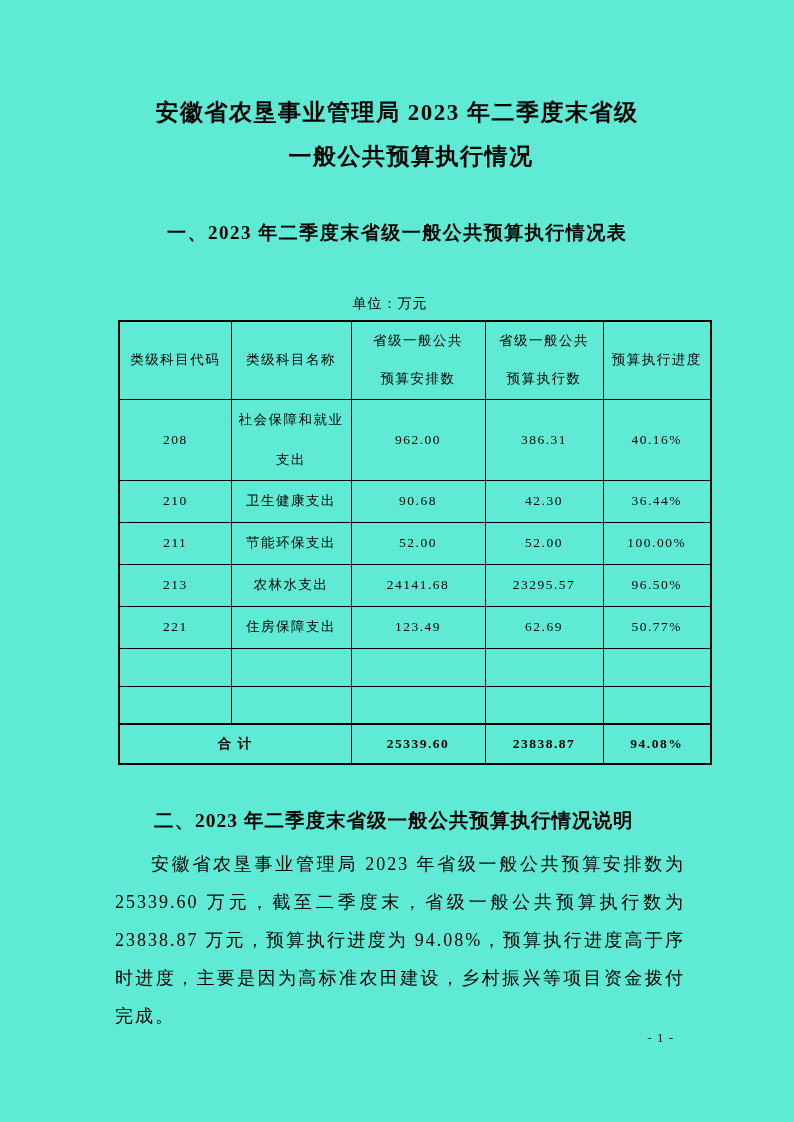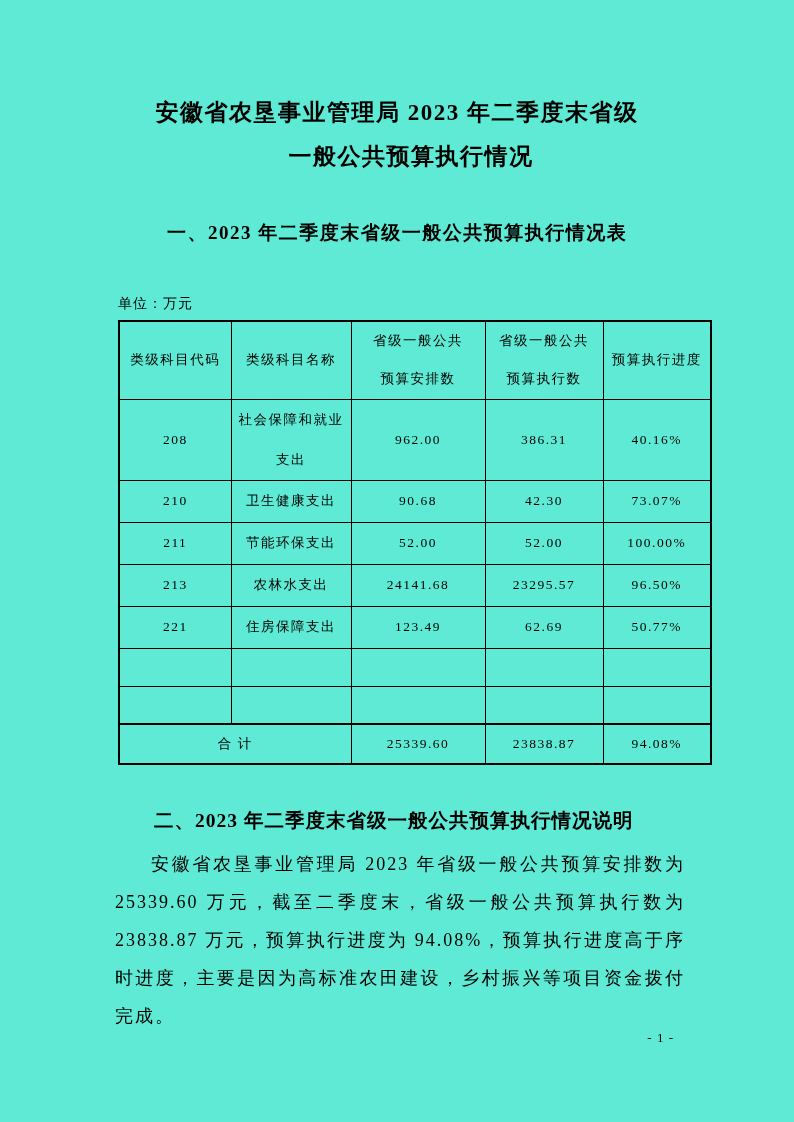--- a/index.html
+++ b/index.html
@@ -28,21 +28,21 @@
     font-size: 19px;
     letter-spacing: 1.5px;
     font-weight: 600;
   }
   .table-area {
     width: 592px;
     margin-left: 118px;
   }
   .unit-label {
     margin-top: 48px;
-    text-align: left;
+    text-align: center;
     padding-right: 48px;
     font-size: 14px;
     letter-spacing: 1px;
     line-height: 20px;
   }
   table.budget-table {
     margin-top: 6px;
     width: 592px;
     border-collapse: collapse;
     table-layout: fixed;
@@ -59,21 +59,21 @@
     margin-left: 24px;
   }
   .budget-table tr.header-row { height: 78px; }
   .budget-table tr.row-tall { height: 80px; }
   .budget-table tr.row-std { height: 42px; }
   .budget-table tr.row-empty { height: 38px; }
   .budget-table tr.total-row { height: 40px; }
   .budget-table .two-line div { line-height: 38px; }
   .budget-table .name-two-line div { line-height: 40px; }
   .budget-table tr.total-row td {
-    font-weight: 400;
+    font-weight: 700;
     border-top: 2px solid #000000;
   }
   .section-heading-2 {
     margin: 41px auto 0 115px;
     width: 570px;
     font-size: 19.5px;
     letter-spacing: 1px;
     font-weight: 600;
     text-indent: 2em;
     line-height: 30px;
@@ -151,21 +151,21 @@
           <td>962.00</td>
           <td>386.31</td>
           <td>40.16%</td>
         </tr>
 
         <tr class="row-std">
           <td>210</td>
           <td>卫生健康支出</td>
           <td>90.68</td>
           <td>42.30</td>
-          <td>73.07%</td>
+          <td>36.44%</td>
         </tr>
 
         <tr class="row-std">
           <td>211</td>
           <td>节能环保支出</td>
           <td>52.00</td>
           <td>52.00</td>
           <td>100.00%</td>
         </tr>
 

